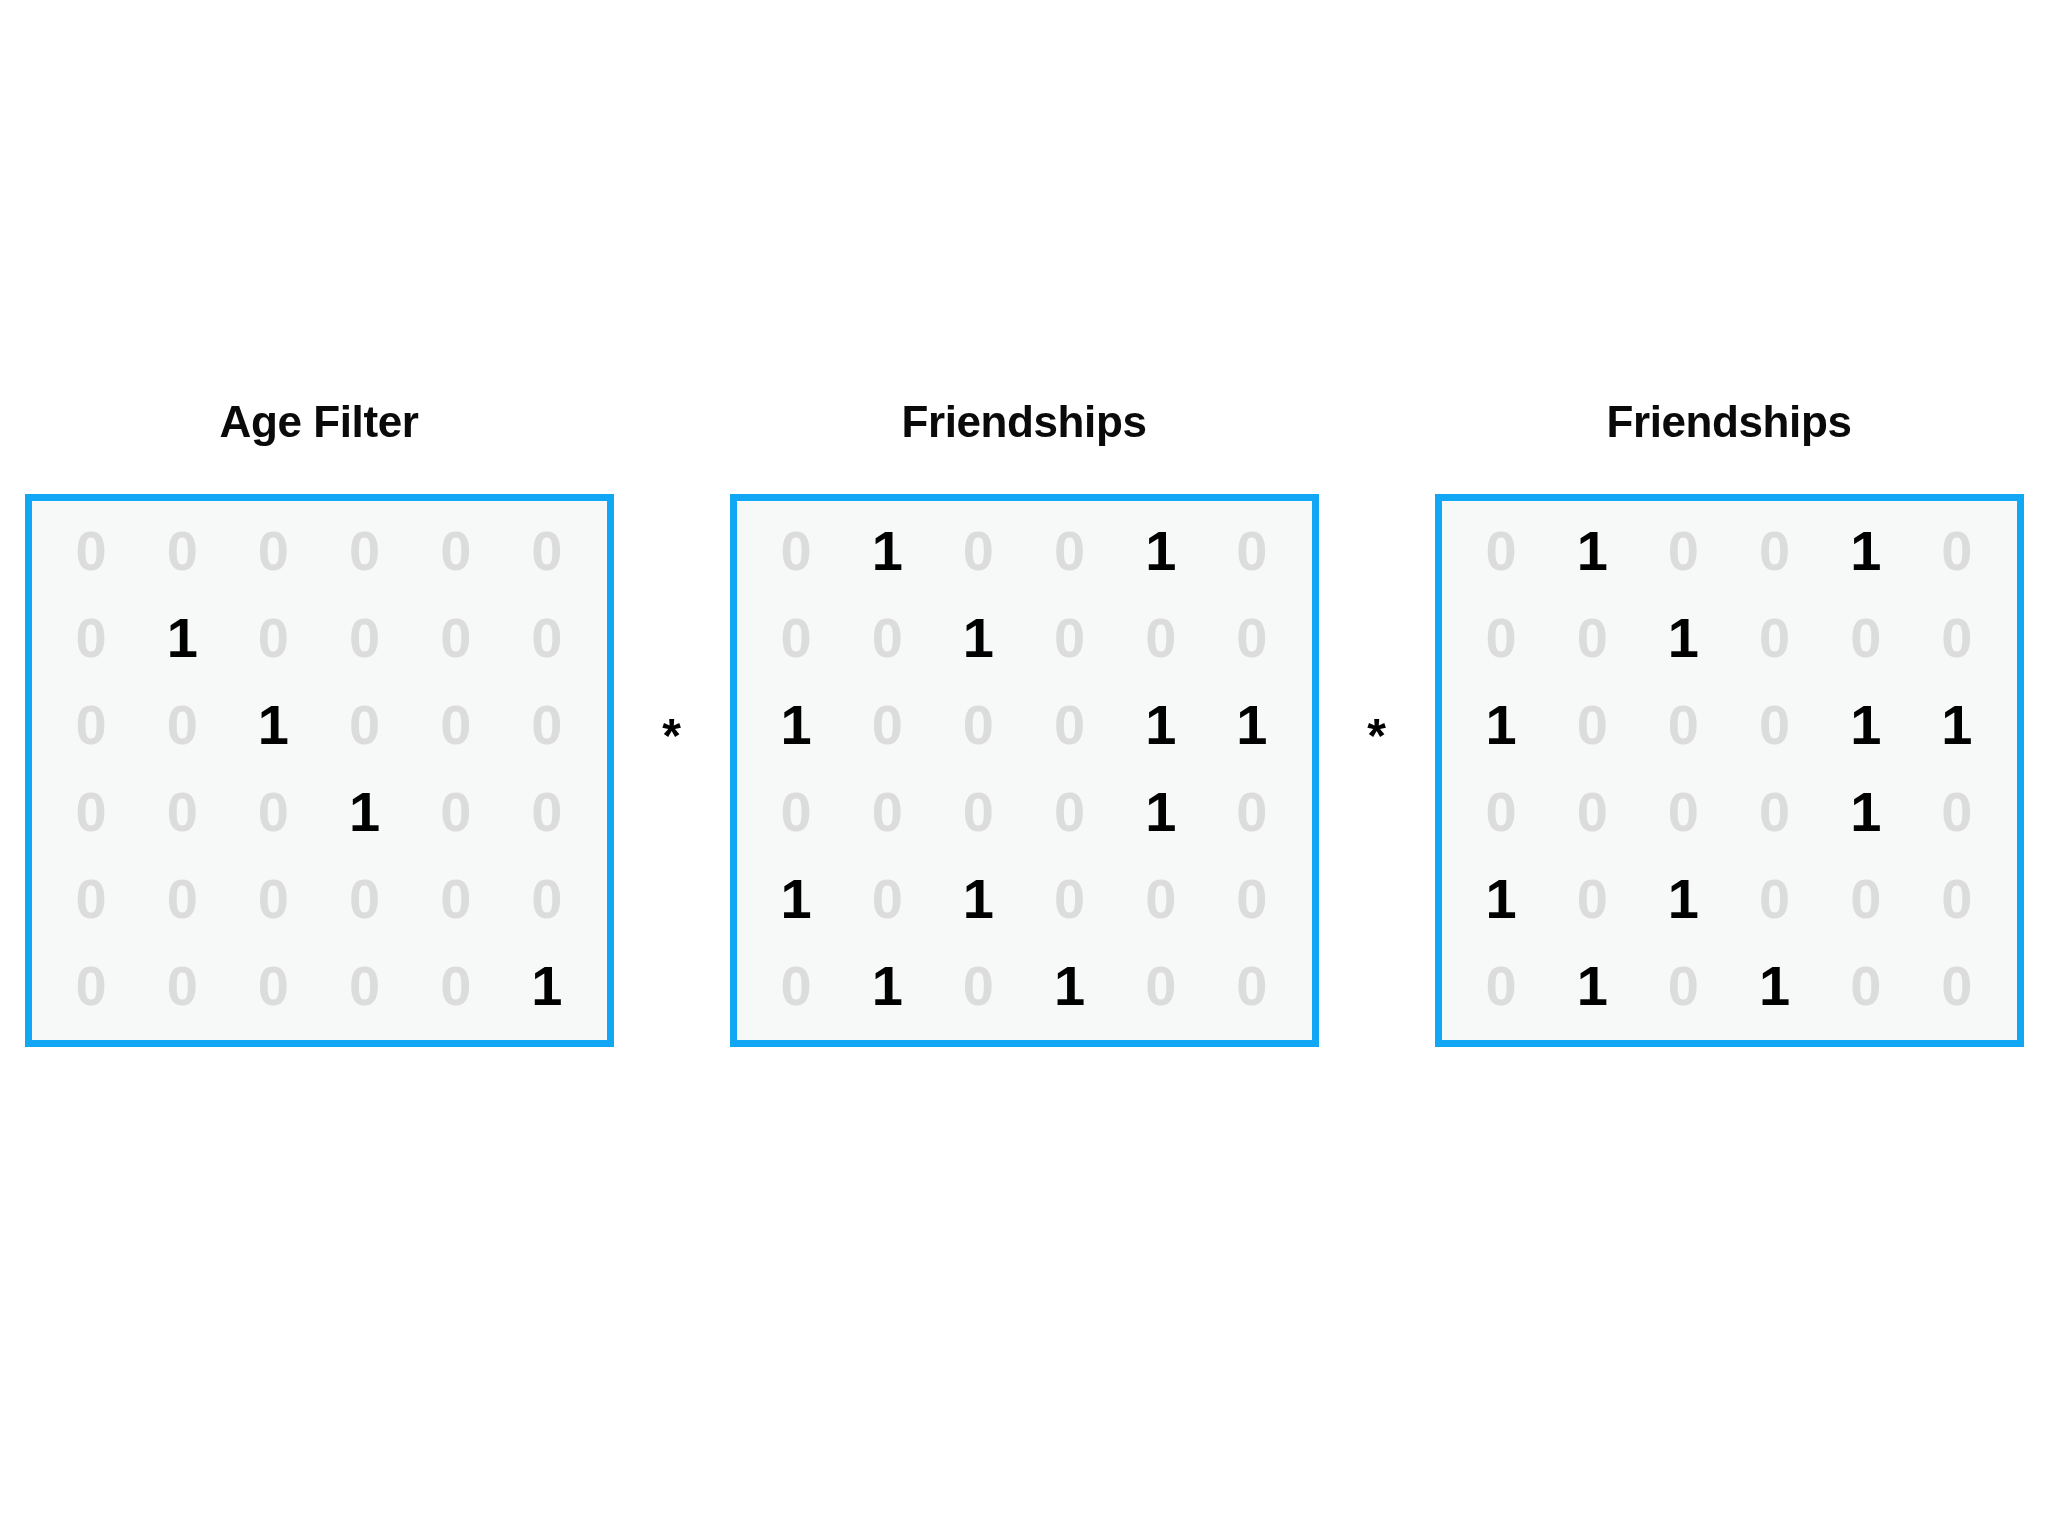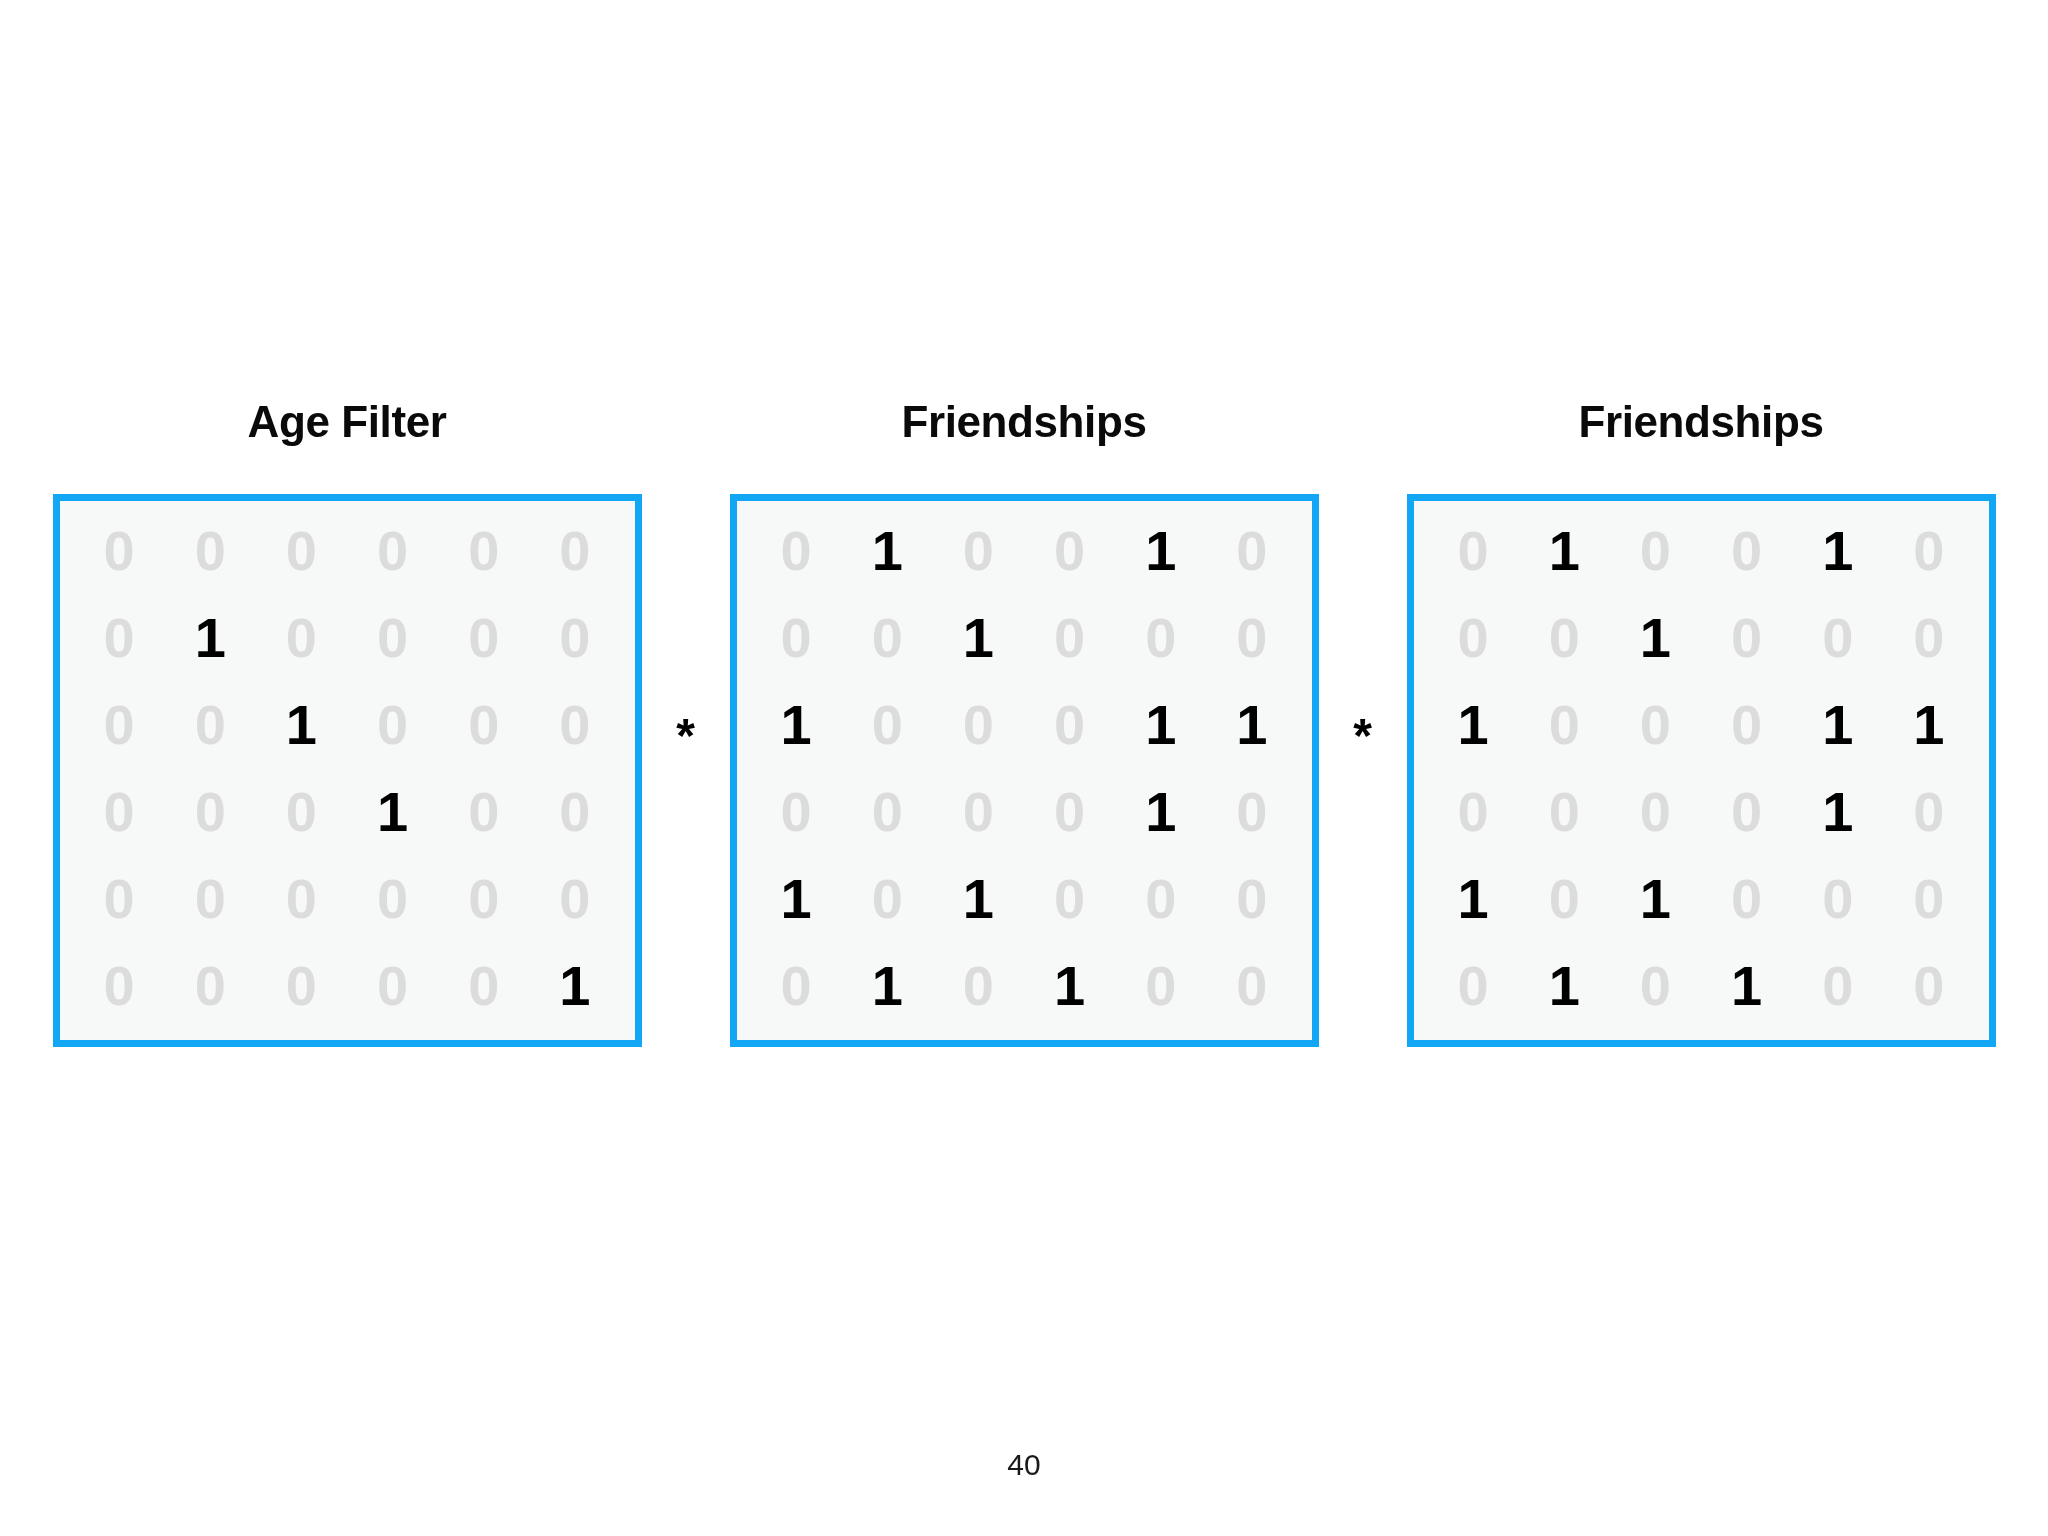--- a/index.html
+++ b/index.html
@@ -26,21 +26,21 @@
   
   #expression {
     position: absolute;
     left: 0;
     right: 0;
     top: 400px;
     display: flex;
     flex-direction: row;
     align-items: flex-start;
     justify-content: center;
-    gap: 0px;
+    gap: 14px;
   }
 
   .matrix-block {
     display: flex;
     flex-direction: column;
     align-items: center;
     width: 595px;
   }
 
   .matrix-title {
@@ -255,15 +255,14 @@
           <div class="cell one">1</div>
           <div class="cell zero">0</div>
           <div class="cell one">1</div>
           <div class="cell zero">0</div>
           <div class="cell zero">0</div>
         </div>
     </div>
 
   </div>
 
-  <div id="page-number">40</div>
 
 </div>
 
 </body></html>

